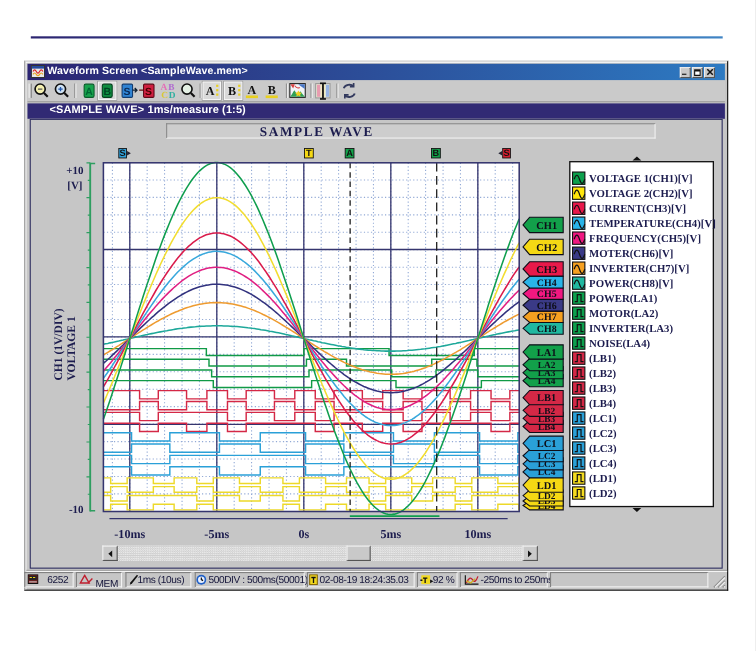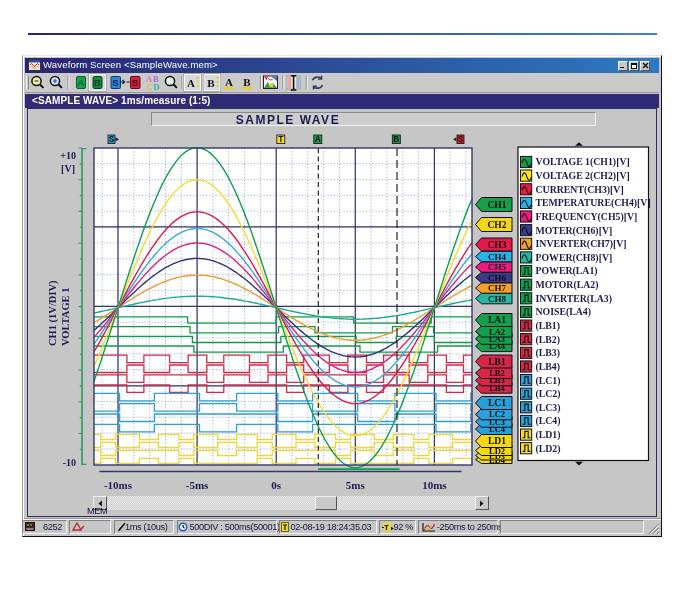--- a/index.html
+++ b/index.html
@@ -10,21 +10,21 @@
            border-bottom:1px solid #f2f2f2; border-right:1px solid #f2f2f2; }
 </style></head>
 <body>
 
 <div class="abs" style="left:28px;top:33px;width:629px;height:1.6px;background:linear-gradient(90deg,#2c2470,#3f84c4)"></div>
 
 <div class="abs" style="left:22px;top:55px;width:640px;height:482px;background:#c6c6c6;
      border:1px solid;border-color:#e6e6e6 #111 #111 #9b9b9b;box-shadow:inset 1px 1px 0 #fff"></div>
 
 <div class="abs" style="left:25px;top:57.5px;width:634px;height:15px;background:linear-gradient(90deg,#2b2472,#2d7ac2)"></div>
-<div class="abs" style="left:43px;top:58.6px;width:400px;height:12px;color:#fff;font-size:9.6px;font-weight:normal;letter-spacing:0.12px">Waveform Screen &lt;SampleWave.mem&gt;</div>
+<div class="abs" style="left:43px;top:58.6px;width:400px;height:12px;color:#fff;font-size:9.6px;font-weight:bold;letter-spacing:0.12px">Waveform Screen &lt;SampleWave.mem&gt;</div>
 
 <svg class="abs" style="left:27.5px;top:58.5px" width="13" height="12" viewBox="0 0 13 12">
 <rect x="0.5" y="0.5" width="12" height="11" fill="#e8e8e8" stroke="#333" stroke-width="1"></rect>
 <rect x="1" y="1" width="11" height="2.4" fill="#274b9e"></rect>
 <path d="M2 6 q1.5 -3 3 0 q1.5 3 3 0 q1.5 -3 3 0" stroke="#d22" stroke-width="1" fill="none"></path>
 <path d="M2 8.6 q1.5 -2.6 3 0 q1.5 2.6 3 0 q1.5 -2.6 3 0" stroke="#e9a21b" stroke-width="1" fill="none"></path>
 </svg>
 
 <div class="abs raised" style="left:617.5px;top:61px;width:10px;height:9.5px;background:#c9c9c9"></div>
 <div class="abs" style="left:619.5px;top:66.5px;width:4.5px;height:1.6px;background:#111"></div>
@@ -138,26 +138,26 @@
 
 <g stroke="#333a5e" stroke-width="1.7" fill="none">
       <path d="M287.5 7.2 a5.4 4.6 0 0 1 9 -1.8"></path>
       <path d="M297.5 12 a5.4 4.6 0 0 1 -9 1.8"></path>
       <path d="M296.5 2.5 v3.4 h-3.4" stroke-width="1.5"></path>
       <path d="M288.5 16.6 v-3.4 h3.4" stroke-width="1.5"></path>
     </g>
 </svg>
 
 <div class="abs" style="left:25px;top:93.5px;width:634px;height:14.5px;background:#312a74"></div>
-<div class="abs" style="left:32px;top:95px;color:#fff;font-size:10px;font-weight:bold;letter-spacing:0.1px">&lt;SAMPLE WAVE&gt; 1ms/measure (1:5)</div>
+<div class="abs" style="left:45px;top:95px;color:#fff;font-size:10px;font-weight:bold;letter-spacing:0.1px">&lt;SAMPLE WAVE&gt; 1ms/measure (1:5)</div>
 
 <div class="abs" style="left:27px;top:108px;width:629.5px;height:408.5px;background:#c6c6c6;border:1.6px solid #2c2c5e"></div>
 
 <div class="abs" style="left:151px;top:111.5px;width:445px;height:14.5px;background:#cdcdcd;border:1px solid;border-color:#8a8a8a #f0f0f0 #f0f0f0 #8a8a8a"></div>
-<div class="abs" style="left:151px;top:112.5px;width:274px;text-align:center;font-family:Liberation Sans, sans-serif;font-size:12px;font-weight:bold;color:#1c1c4e;letter-spacing:1.5px">SAMPLE WAVE</div>
+<div class="abs" style="left:151px;top:112.5px;width:274px;text-align:center;font-family:Liberation Serif, serif;font-size:12px;font-weight:bold;color:#1c1c4e;letter-spacing:1.5px">SAMPLE WAVE</div>
 
 <div class="abs" style="left:93px;top:496px;width:395.5px;height:13.5px;background:#d9d9d9;background-image:repeating-conic-gradient(#e9e9e9 0% 25%, #cfcfcf 0% 50%);background-size:2px 2px;"></div>
 <div class="abs raised" style="left:93px;top:496px;width:14px;height:13.5px;background:#c9c9c9;text-align:center"></div>
 <svg class="abs" style="left:96.5px;top:499.5px" width="7" height="7" viewBox="0 0 7 7">
     <path d="M5 0.5 L1.5 3.5 L5 6.5 z" fill="#111"></path>
   </svg>
 <div class="abs raised" style="left:474.5px;top:496px;width:14px;height:13.5px;background:#c9c9c9"></div>
 <svg class="abs" style="left:478px;top:499.5px" width="7" height="7" viewBox="0 0 7 7">
     <path d="M2 0.5 L5.5 3.5 L2 6.5 z" fill="#111"></path>
   </svg>
@@ -171,21 +171,21 @@
     <rect x="1.5" y="1.5" width="7" height="4" fill="#222"></rect>
     <path d="M2 3 h2 M5 3 h2" stroke="#e8d020" stroke-width="1"></path>
     <rect x="1.5" y="6.5" width="7" height="1" fill="#c8c8c8"></rect>
   </svg>
 <div class="abs" style="left:42.9px;top:521.8px;font-size:9.2px;letter-spacing:-0.35px;color:#15153a;white-space:nowrap">6252</div>
 <div class="abs sunken" style="left:69.4px;top:520px;width:41.39999999999999px;height:13.5px;background:#c6c6c6"></div>
 <svg class="abs" style="left:72px;top:522px" width="13" height="9" viewBox="0 0 13 9">
     <path d="M1 8 L5 1 L9 8 Z" fill="none" stroke="#c02030" stroke-width="1.3"></path>
     <path d="M8 8 l4 -4" stroke="#c02030" stroke-width="1.3"></path>
   </svg>
-<div class="abs" style="left:86.9px;top:506px;font-size:9.2px;letter-spacing:-0.35px;color:#15153a;white-space:nowrap">MEM</div>
+<div class="abs" style="left:86.9px;top:526px;font-size:9.2px;letter-spacing:-0.35px;color:#15153a;white-space:nowrap">MEM</div>
 <div class="abs sunken" style="left:113.6px;top:520px;width:60.900000000000006px;height:13.5px;background:#c6c6c6"></div>
 <svg class="abs" style="left:116.5px;top:521.5px" width="9" height="10" viewBox="0 0 9 10">
     <path d="M7.5 0.5 L8.5 1.5 L3 8.5 L1 9.5 L1.5 7.5 Z" fill="#111"></path>
   </svg>
 <div class="abs" style="left:125px;top:521.8px;font-size:9.2px;letter-spacing:-0.35px;color:#15153a;white-space:nowrap">1ms (10us)</div>
 <div class="abs sunken" style="left:176.5px;top:520px;width:100.0px;height:13.5px;background:#c6c6c6"></div>
 <svg class="abs" style="left:177.5px;top:521.5px" width="10" height="10" viewBox="0 0 10 10">
     <circle cx="5" cy="5" r="4.5" fill="#2060c8"></circle>
     <circle cx="5" cy="5" r="3" fill="#e8f0ff"></circle>
     <path d="M5 3 V5 L6.6 6" stroke="#111" stroke-width="1"></path>

